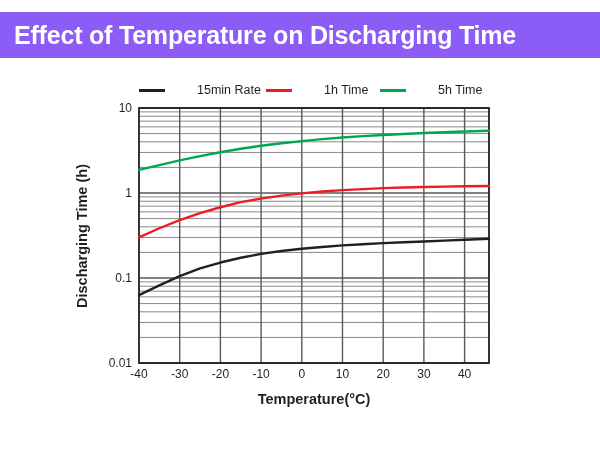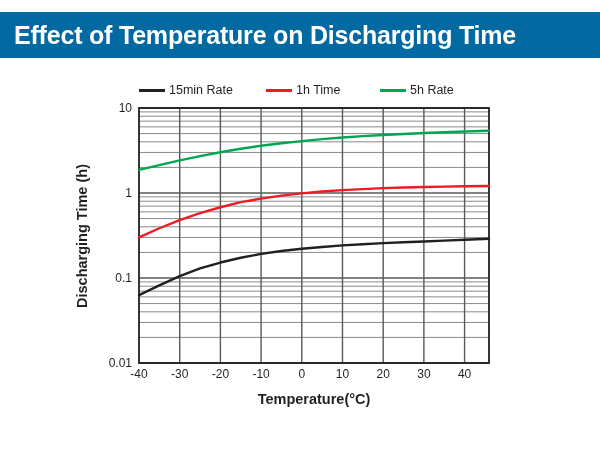--- a/index.html
+++ b/index.html
@@ -57,20 +57,21 @@
   .legend-swatch {
     display: inline-block;
     width: 26px;
     height: 3px;
     margin-right: 4px;
   }
   .legend-label {
     font-size: 12.5px;
     color: #231f20;
     font-family: "Liberation Sans", sans-serif;
+    margin-left: 28px;
   }
   
   #chart-svg {
     position: absolute;
     left: 0;
     top: 0;
   }
   .axis-tick-text {
     font-family: "Liberation Sans", sans-serif;
     font-size: 12px;
@@ -81,36 +82,36 @@
     font-size: 14.5px;
     font-weight: bold;
     fill: #231f20;
   }
 </style>
 </head>
 <body>
 
 <div id="page">
 
-  <div id="title-bar" style="background: #0369a1;">
+  <div id="title-bar" style="background: #8b5cf6;">
     <div id="title-text" style="color: rgb(255, 255, 255);">Effect of Temperature on Discharging Time</div>
   </div>
 
   <div id="legend">
     <div class="legend-item" style="left:0px;">
       <span class="legend-swatch" style="background: rgb(35, 31, 32);"></span>
       <span class="legend-label">15min Rate</span>
     </div>
     <div class="legend-item" style="left:127px;">
       <span class="legend-swatch" style="background: rgb(237, 28, 36);"></span>
       <span class="legend-label">1h Time</span>
     </div>
     <div class="legend-item" style="left:241px;">
       <span class="legend-swatch" style="background: rgb(0, 166, 80);"></span>
-      <span class="legend-label">5h Rate</span>
+      <span class="legend-label">5h Time</span>
     </div>
   </div>
 
   <svg id="chart-svg" width="600" height="451">
     <g id="grid-minor">
         <line x1="139" x2="489" y1="337.4124503685616" y2="337.4124503685616" stroke="#8a8a8a" stroke-width="1"></line>
         <line x1="139" x2="489" y1="322.4446933488287" y2="322.4446933488287" stroke="#8a8a8a" stroke-width="1"></line>
         <line x1="139" x2="489" y1="311.8249007371232" y2="311.8249007371232" stroke="#8a8a8a" stroke-width="1"></line>
         <line x1="139" x2="489" y1="303.5875496314384" y2="303.5875496314384" stroke="#8a8a8a" stroke-width="1"></line>
         <line x1="139" x2="489" y1="296.8571437173903" y2="296.8571437173903" stroke="#8a8a8a" stroke-width="1"></line>

